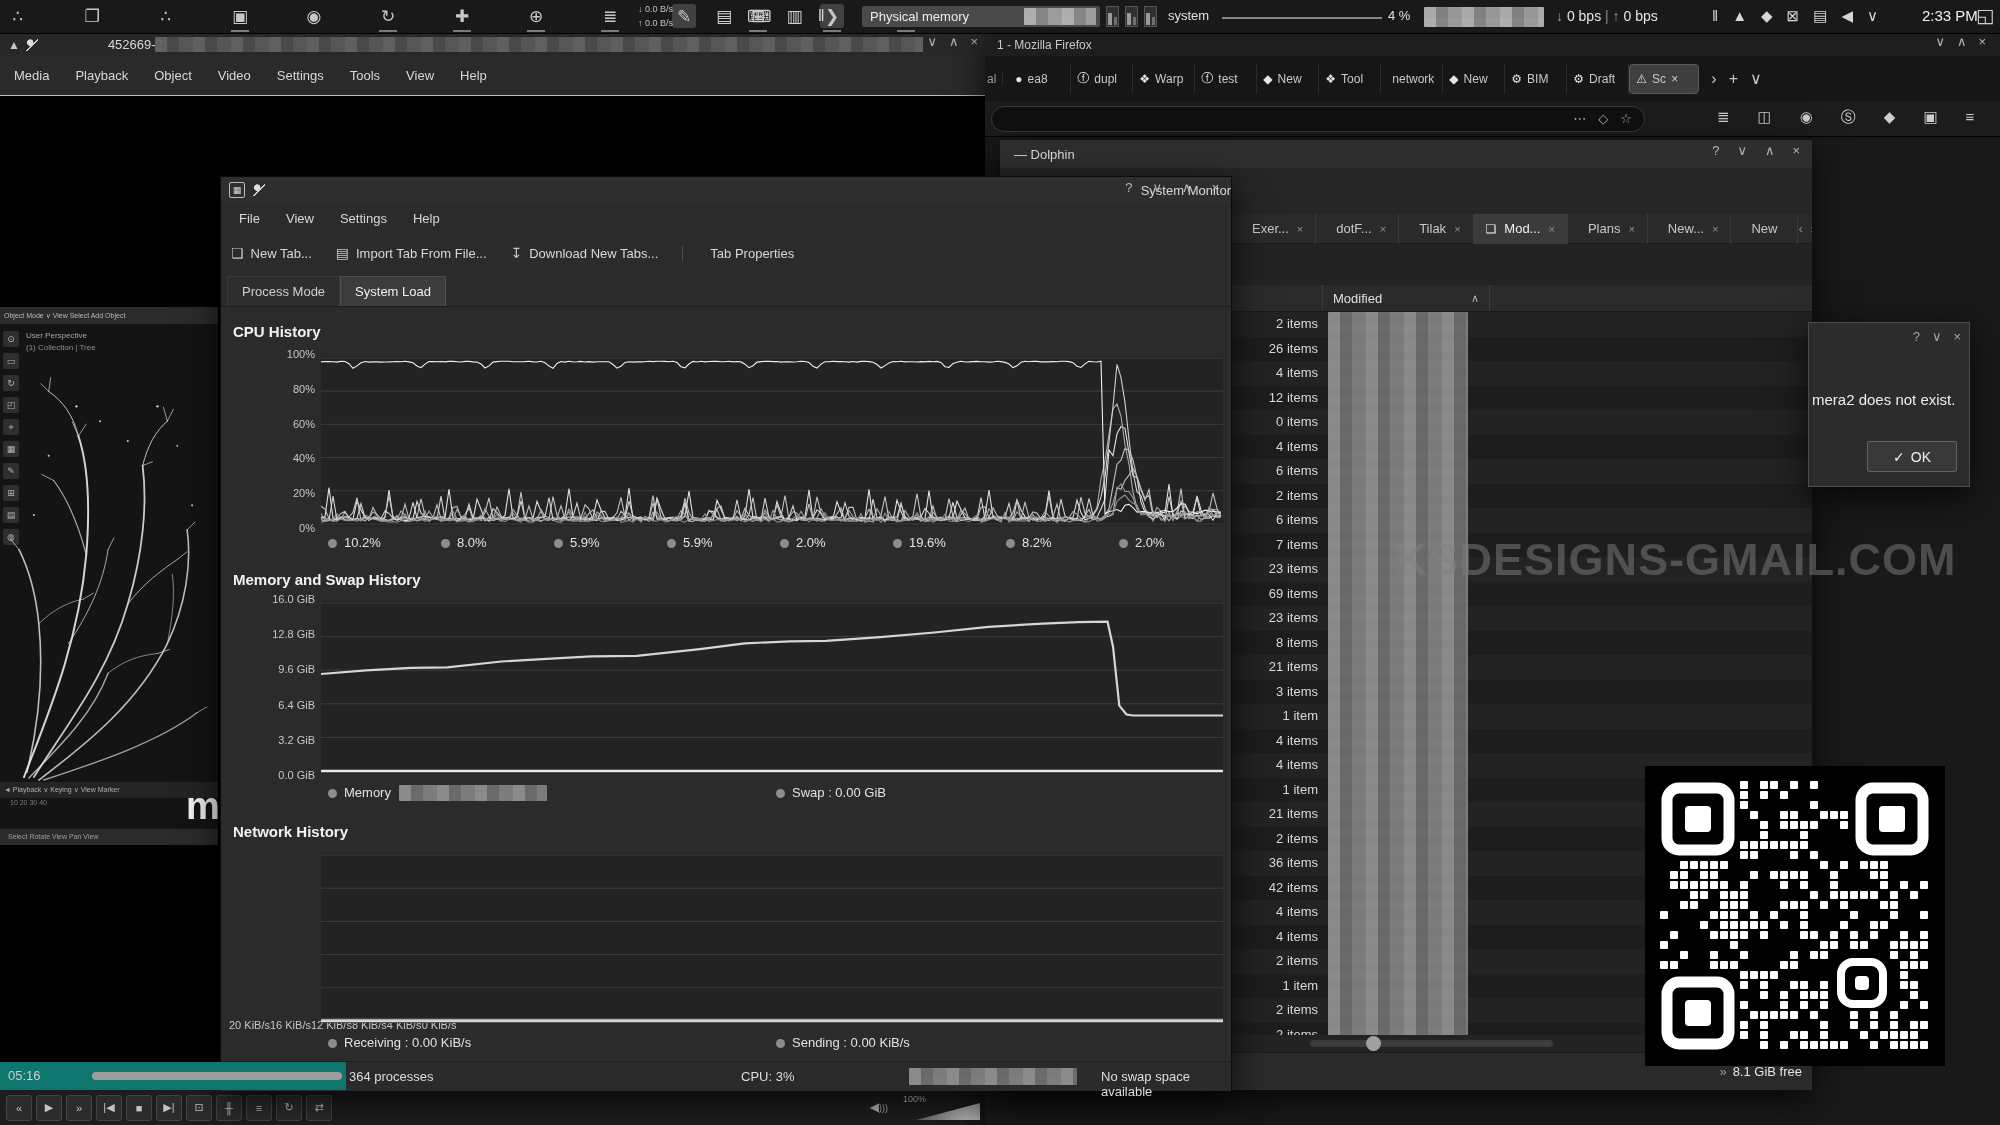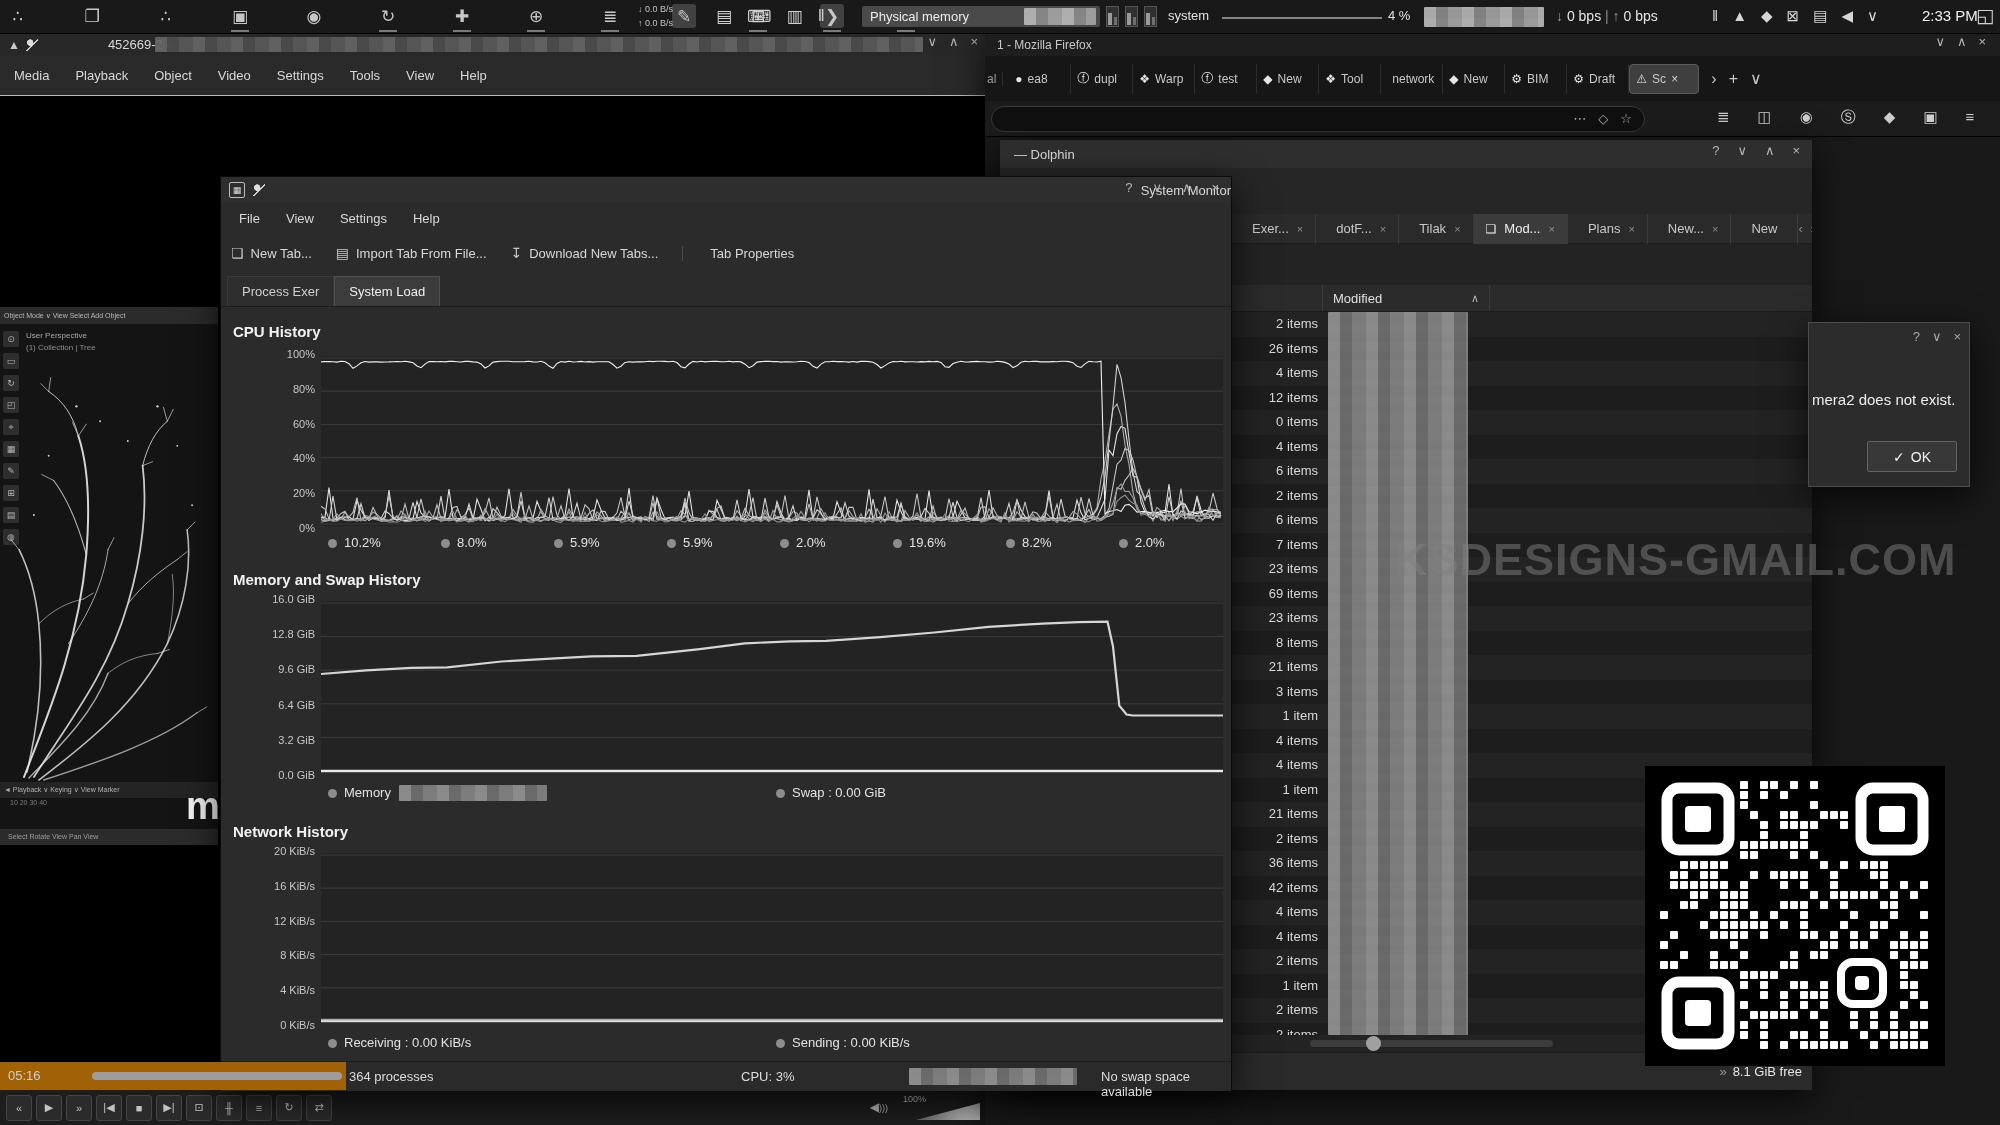--- a/index.html
+++ b/index.html
@@ -518,21 +518,21 @@
           <span>Download New Tabs...</span>
         </div>
 
         <div class="tb-item sep">
           <span class="tb-ico"></span>
           <span>Tab Properties</span>
         </div>
       </div>
     <div class="abs" style="left:0;top:96px;width:100%;height:34px;display:flex;align-items:flex-end;padding-left:6px;border-bottom:1px solid #1d1d1d">
 
-    <div class="smtab">Process Exer</div>
+    <div class="smtab">Process Mode</div>
         <div class="smtab active">System Load</div>
       </div>
 
     <div class="abs sec-title" style="left:12px;top:146px">CPU History</div>
     <div class="abs" style="left:8px;top:171px;width:86px;height:186px;display:flex;flex-direction:column;justify-content:space-between;align-items:flex-end">
 
     <div class="tick">100%</div>
         <div class="tick">80%</div>
         <div class="tick">60%</div>
         <div class="tick">40%</div>
@@ -614,21 +614,21 @@
       <div class="legend-item abs" style="left:7px;top:0">
         <span class="dot"></span><span>Memory</span>
       </div>
       <div class="pix dim" style="position:absolute;left:78px;top:0;width:148px;height:16px"></div>
       <div class="legend-item abs" style="left:455px;top:0">
         <span class="dot"></span><span>Swap : 0.00 GiB</span>
       </div>
     </div>
 
     <div class="abs sec-title" style="left:12px;top:646px">Network History</div>
-    <div class="abs" style="left:8px;top:668px;width:86px;height:186px;display:flex;flex-direction:column;justify-content:space-between;align-items:flex-end">
+    <div class="abs" style="left:8px;top:668px;width:86px;height:186px;display:flex;flex-direction:row;justify-content:space-between;align-items:flex-end">
 
     <div class="tick">20 KiB/s</div>
         <div class="tick">16 KiB/s</div>
         <div class="tick">12 KiB/s</div>
         <div class="tick">8 KiB/s</div>
         <div class="tick">4 KiB/s</div>
         <div class="tick">0 KiB/s</div>
       </div>
     <svg id="net-svg" class="plot" style="left:100px;top:676px" width="902" height="170">
         <line x1="0" y1="2" x2="902" y2="2" stroke="#3d3d3d" stroke-width="1"></line>
@@ -650,21 +650,21 @@
     </div>
 
     <div class="abs" style="left:0;top:884px;width:100%;height:30px;background:#2a2a2a;border-top:1px solid #1d1d1d">
       <span class="abs" style="left:128px;top:7px">364 processes</span>
       <span class="abs" style="left:520px;top:7px">CPU: 3%</span>
       <div class="pix dim" style="position:absolute;left:688px;top:6px;width:168px;height:17px"></div>
       <span class="abs" style="left:880px;top:7px">No swap space available</span>
     </div>
   </div>
 
-  <div class="abs" style="left:0;top:1062px;width:346px;height:28px;background:#a16207;z-index:30">
+  <div class="abs" style="left:0;top:1062px;width:346px;height:28px;background:#0f766e;z-index:30">
     <span class="abs" style="left:8px;top:6px;color:#cfcfcf">05:16</span>
     <div class="abs" style="left:92px;top:10px;width:250px;height:8px;background:#9d9d9d;border-radius:4px"></div>
   </div>
 
   <div class="win" style="left:1808px;top:322px;width:162px;height:165px;background:#2c2c2c;border:1px solid #4c4c4c;z-index:40">
     <div class="abs" style="right:8px;top:6px;display:flex;gap:12px">
 
     <span style="color:#a8a8a8;font-size:13px">?</span>
         <span style="color:#a8a8a8;font-size:13px">∨</span>
         <span style="color:#a8a8a8;font-size:13px">×</span>

